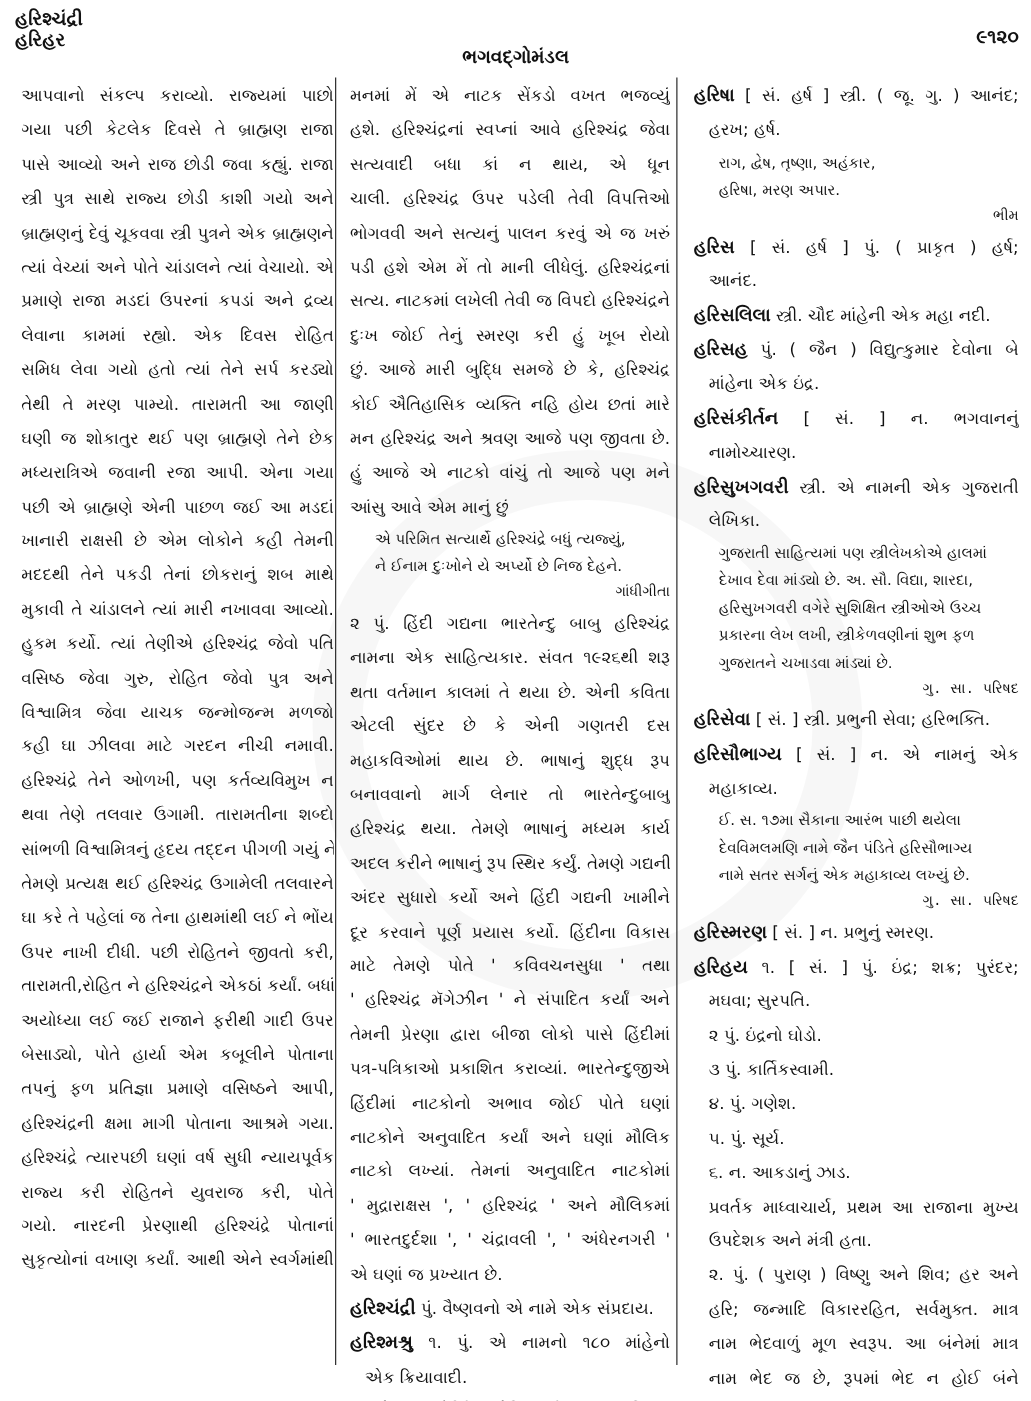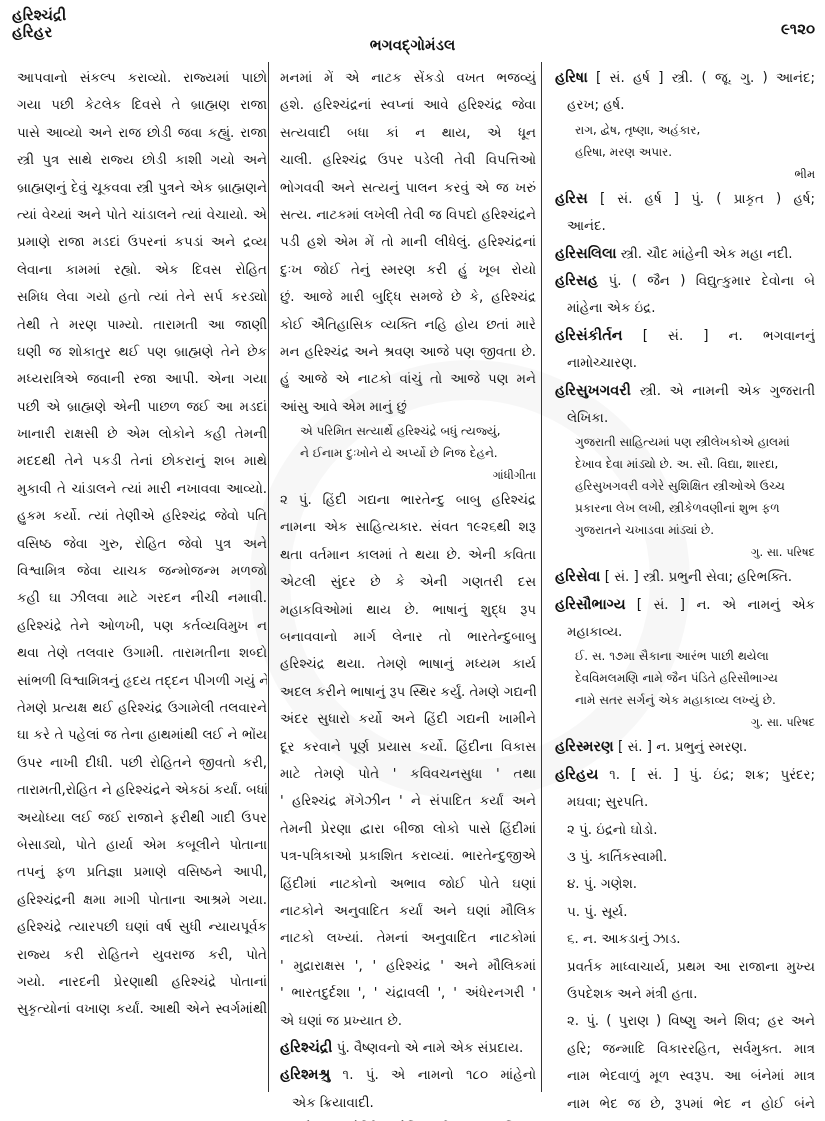--- a/index.html
+++ b/index.html
@@ -15,21 +15,21 @@
   .col3 { left: 555px; width: 260px; }
   .divider { position: absolute; width: 1px; background: #333; }
   .div1 { left: 268px; top: 62px; height: 1030px; }
   .div2 { left: 541px; top: 62px; height: 1030px; }
   .line { white-space: nowrap; overflow: hidden; text-align: justify; text-align-last: justify; height: 27.4px; }
   .line.last { text-align-last: left; }
   .line.indent { padding-left: 12px; }
   .hw { font-weight: bold; font-size: 14.5px; font-family: Liberation Mono, monospace; }
   .quote { font-size: 12px; line-height: 22px; padding-left: 20px; }
   .quote .line { height: 22px; }
-  .src { text-align: right; text-align-last: right; font-size: 11.5px; }
+  .src { text-align: right; text-align-last: right; font-size: 11.5px; font-family: Liberation Mono, monospace; }
   .watermark { position: absolute; left: 250px; top: 360px; width: 360px; height: 360px; border-radius: 50%;
                border: 40px solid rgba(0,0,0,0.03); pointer-events: none; }
 </style>
 </head>
 <body>
 
 <div class="page">
   <div class="watermark"></div>
 
   <div class="hdr-left">
@@ -79,22 +79,22 @@
       <div class="line">ગયો. નારદની પ્રેરણાથી હરિશ્ચંદ્રે પોતાનાં</div>
       <div class="line">સુકૃત્યોનાં વખાણ કર્યાં. આથી એને સ્વર્ગમાંથી</div>
     </div>
 
   <div class="col col2" id="col2">
       <div class="line">મનમાં મેં એ નાટક સેંકડો વખત ભજવ્યું</div>
       <div class="line">હશે. હરિશ્ચંદ્રનાં સ્વપ્નાં આવે હરિશ્ચંદ્ર જેવા</div>
       <div class="line">સત્યવાદી બધા કાં ન થાય, એ ધૂન</div>
       <div class="line">ચાલી. હરિશ્ચંદ્ર ઉપર પડેલી તેવી વિપત્તિઓ</div>
       <div class="line">ભોગવવી અને સત્યનું પાલન કરવું એ જ ખરું</div>
+      <div class="line">પડી હશે એમ મેં તો માની લીધેલું. હરિશ્ચંદ્રનાં</div>
       <div class="line">સત્ય. નાટકમાં લખેલી તેવી જ વિપદો હરિશ્ચંદ્રને</div>
-      <div class="line">પડી હશે એમ મેં તો માની લીધેલું. હરિશ્ચંદ્રનાં</div>
       <div class="line">દુઃખ જોઈ તેનું સ્મરણ કરી હું ખૂબ રોયો</div>
       <div class="line">છું. આજે મારી બુદ્ધિ સમજે છે કે, હરિશ્ચંદ્ર</div>
       <div class="line">કોઈ ઐતિહાસિક વ્યક્તિ નહિ હોય છતાં મારે</div>
       <div class="line">મન હરિશ્ચંદ્ર અને શ્રવણ આજે પણ જીવતા છે.</div>
       <div class="line">હું આજે એ નાટકો વાંચું તો આજે પણ મને</div>
       <div class="line last">આંસુ આવે એમ માનું છું</div>
       <div class="quote">
         <div class="line last">એ પરિમિત સત્યાર્થે હરિશ્ચંદ્રે બધું ત્યજ્યું,</div>
         <div class="line last">ને ઈનામ દુઃખોને યે અર્પ્યો છે નિજ દેહને.</div>
         <div class="line src">ગાંધીગીતા</div>

